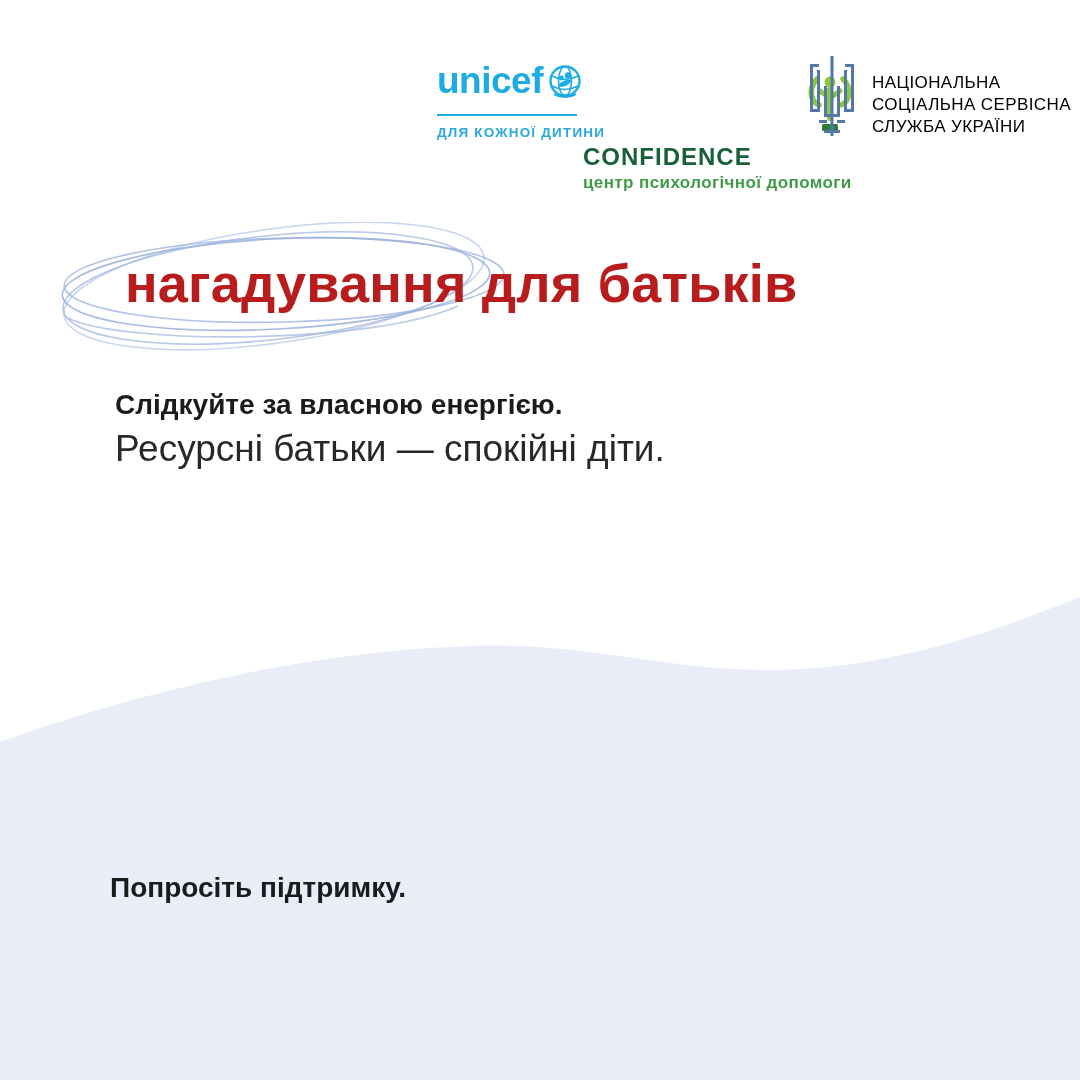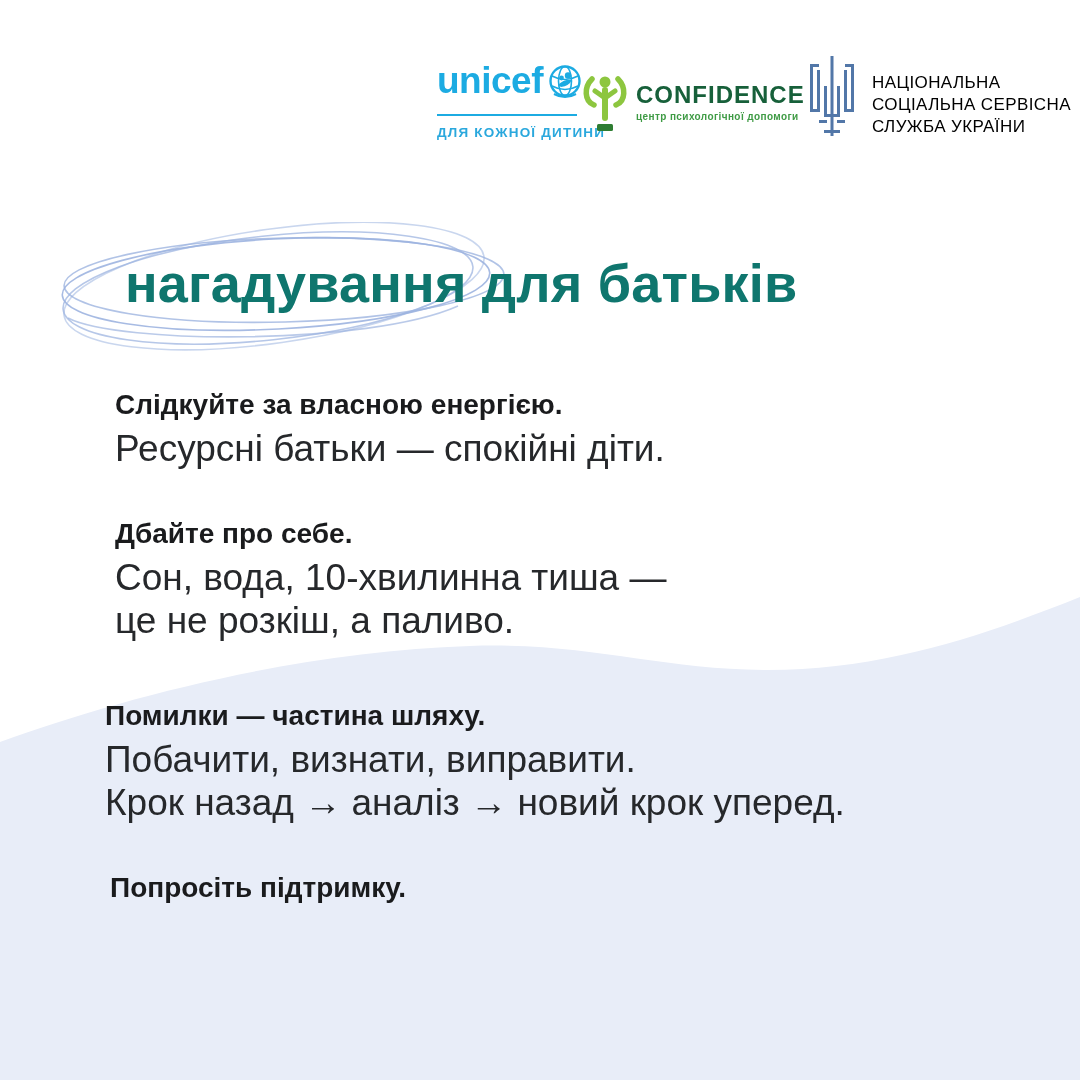--- a/index.html
+++ b/index.html
@@ -11,34 +11,34 @@
   
   .logos{position:absolute;left:0;top:0;width:1080px;height:160px;}
   .logo{position:absolute;}
   
   .logo-unicef{left:437px;top:64px;width:150px;}
   .u-top{display:flex;align-items:flex-start;gap:4px;}
   .u-word{font-size:37px;font-weight:600;letter-spacing:-0.5px;color:#1cabe2;line-height:34px;}
   .u-line{width:140px;height:2px;background:#1cabe2;margin-top:14px;}
   .u-tag{margin-top:9px;font-size:13.5px;font-weight:600;letter-spacing:1.2px;color:#2aa8dd;text-transform:uppercase;white-space:nowrap;}
   
-  .logo-confidence{left:583px;top:74px;display:flex;gap:9px;align-items:flex-start;}
+  .logo-confidence{left:583px;top:74px;display:flex;align-items:flex-end;flex-direction:column;}
   .c-text{display:flex;flex-direction:column;margin-top:9px;}
   .c-word{font-size:24px;font-weight:800;letter-spacing:1px;color:#17603a;line-height:24px;}
-  .c-tag{margin-top:4px;font-size:10px;font-weight:700;letter-spacing:0.4px;color:#3f9b45;white-space:nowrap;}
+  .c-tag{margin-top:4px;font-size:17px;font-weight:700;letter-spacing:0.4px;color:#3f9b45;white-space:nowrap;}
   
   .logo-nssu{left:806px;top:56px;display:flex;gap:14px;align-items:flex-start;}
   .n-text{margin-top:16px;font-size:17px;font-weight:500;letter-spacing:0.4px;color:#000000;line-height:22px;white-space:nowrap;}
   
   .wave{position:absolute;left:0;top:0;width:1080px;height:1080px;pointer-events:none;}
   
   .scribble{position:absolute;left:38px;top:222px;pointer-events:none;}
   .title{
     position:absolute;left:125px;top:252px;margin:0;
-    font-size:54px;font-weight:700;letter-spacing:0.2px;color:#0f766e;white-space:nowrap;
+    font-size:54px;font-weight:700;letter-spacing:0.2px;color:#b91c1c;white-space:nowrap;
   }
   
   .block{position:absolute;white-space:nowrap;}
   .block h2{margin:0;font-size:28px;font-weight:700;color:#1a1b1d;line-height:44px;}
   .block p{margin:0;font-size:37px;font-weight:400;color:#26282b;line-height:43px;}
   .block-1{left:115px;top:383px;}
   .block-2{left:115px;top:512px;}
   .block-3{left:105px;top:694px;}
   .block-4{left:110px;top:866px;text-align:right;}
 </style>
@@ -126,29 +126,19 @@
     </g>
   </svg>
 
   <h1 class="title">нагадування для батьків</h1>
 
   <section class="block block-1">
     <h2>Слідкуйте за власною енергією.</h2>
     <p>Ресурсні батьки — спокійні діти.</p>
   </section>
 
-  <section class="block block-2">
-    <h2>Дбайте про себе.</h2>
-    <p>Сон, вода, 10-хвилинна тиша —</p>
-    <p>це не розкіш, а паливо.</p>
-  </section>
 
-  <section class="block block-3">
-    <h2>Помилки — частина шляху.</h2>
-    <p>Побачити, визнати, виправити.</p>
-    <p>Крок назад → аналіз → новий крок уперед.</p>
-  </section>
 
   <section class="block block-4">
     <h2>Попросіть підтримку.</h2>
   </section>
 
 </div>
 
 </body></html>

